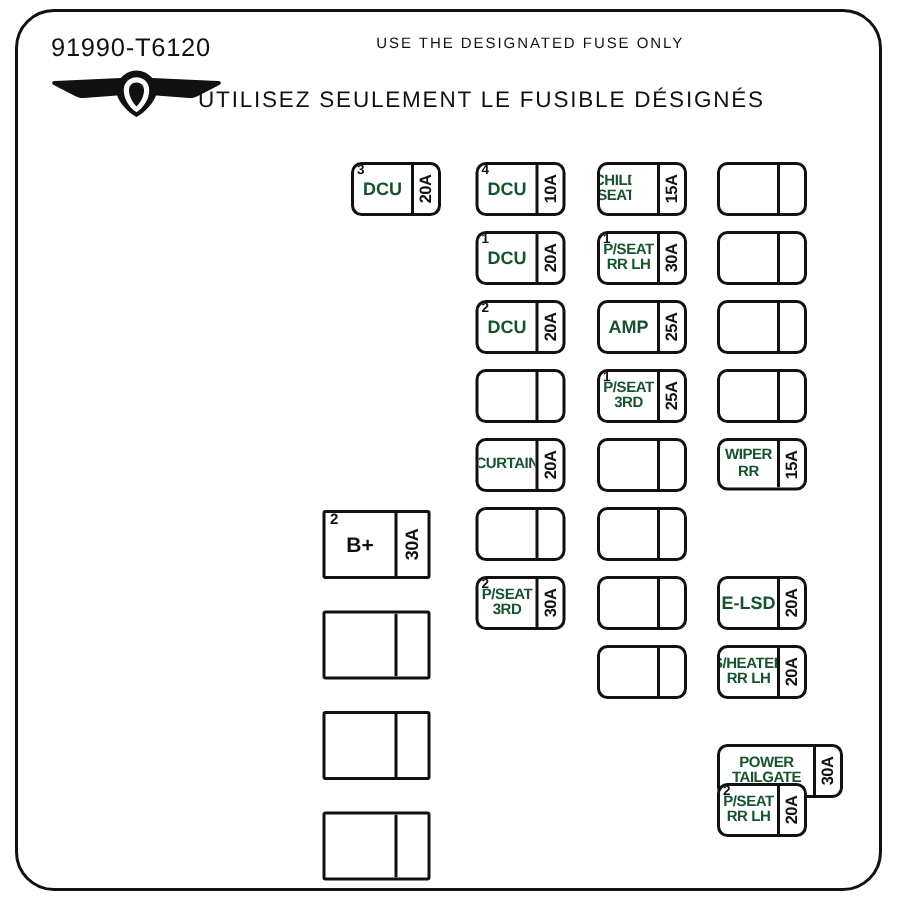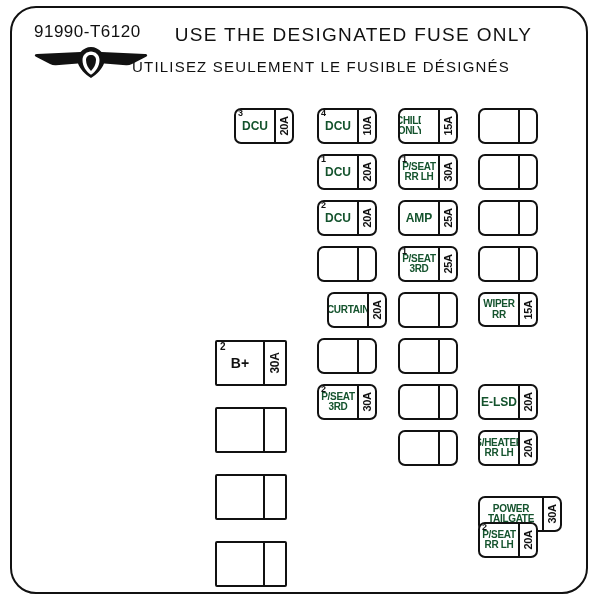--- a/index.html
+++ b/index.html
@@ -49,21 +49,21 @@
   }
 
   #header-en {
     position: absolute;
     left: 0;
     top: 16px;
     width: 578px;
     text-align: center;
     padding-left: 105px;
     box-sizing: border-box;
-    font-size: 19px;
+    font-size: 10px;
     letter-spacing: 1.3px;
     color: #111111;
     white-space: nowrap;
   }
 
   #header-fr {
     position: absolute;
     left: 0;
     top: 50px;
     width: 578px;
@@ -255,21 +255,21 @@
         <div class="rating">
           <span>20A</span>
         </div>
       </div>
       <div class="fuse" style="left: 305px; top: 238px; width: 60px; height: 36px;">
         <div class="body"></div>
         <div class="rating">
           <span></span>
         </div>
       </div>
-      <div class="fuse" style="left: 305px; top: 284px; width: 60px; height: 36px; margin-left: 10px;">
+      <div class="fuse" style="left: 305px; top: 284px; width: 60px; height: 36px;">
         <div class="body">
           <div class="name-line">CURTAIN</div>
         </div>
         <div class="rating">
           <span>20A</span>
         </div>
       </div>
       <div class="fuse" style="left: 305px; top: 330px; width: 60px; height: 36px;">
         <div class="body"></div>
         <div class="rating">
@@ -282,21 +282,21 @@
           <div class="name-line">P/SEAT</div>
           <div class="name-line">3RD</div>
         </div>
         <div class="rating">
           <span>30A</span>
         </div>
       </div>
       <div class="fuse" style="left: 386px; top: 100px; width: 60px; height: 36px; gap: 17px;">
         <div class="body">
           <div class="name-line">CHILD</div>
-          <div class="name-line">ONLY</div>
+          <div class="name-line">SEAT</div>
         </div>
         <div class="rating">
           <span>15A</span>
         </div>
       </div>
       <div class="fuse" style="left: 386px; top: 146px; width: 60px; height: 36px;">
         <div class="body">
           <div class="sup">1</div>
           <div class="name-line">P/SEAT</div>
           <div class="name-line">RR LH</div>

